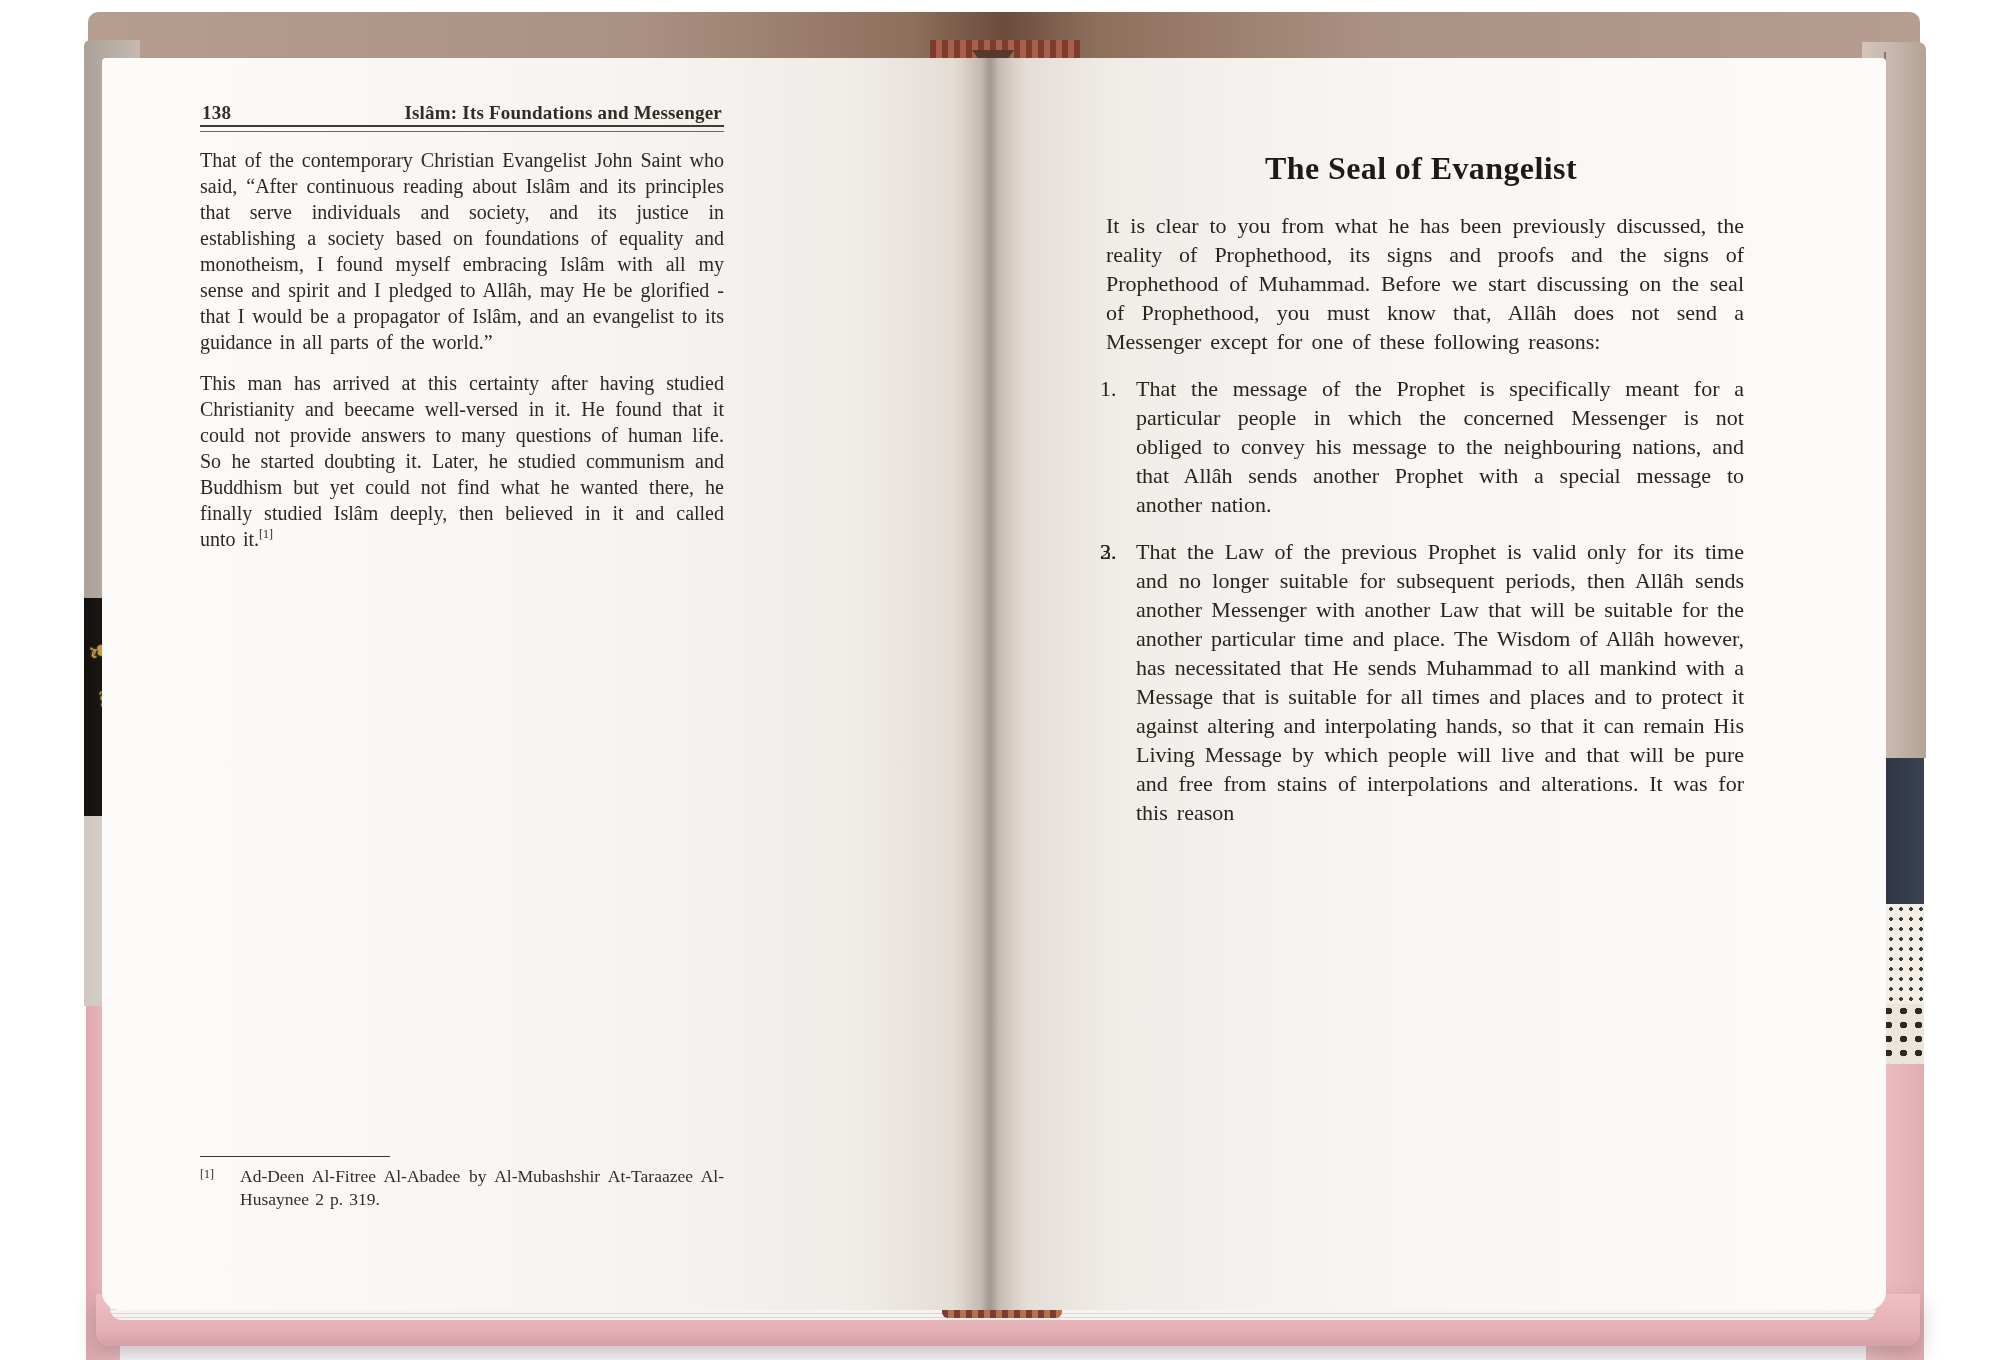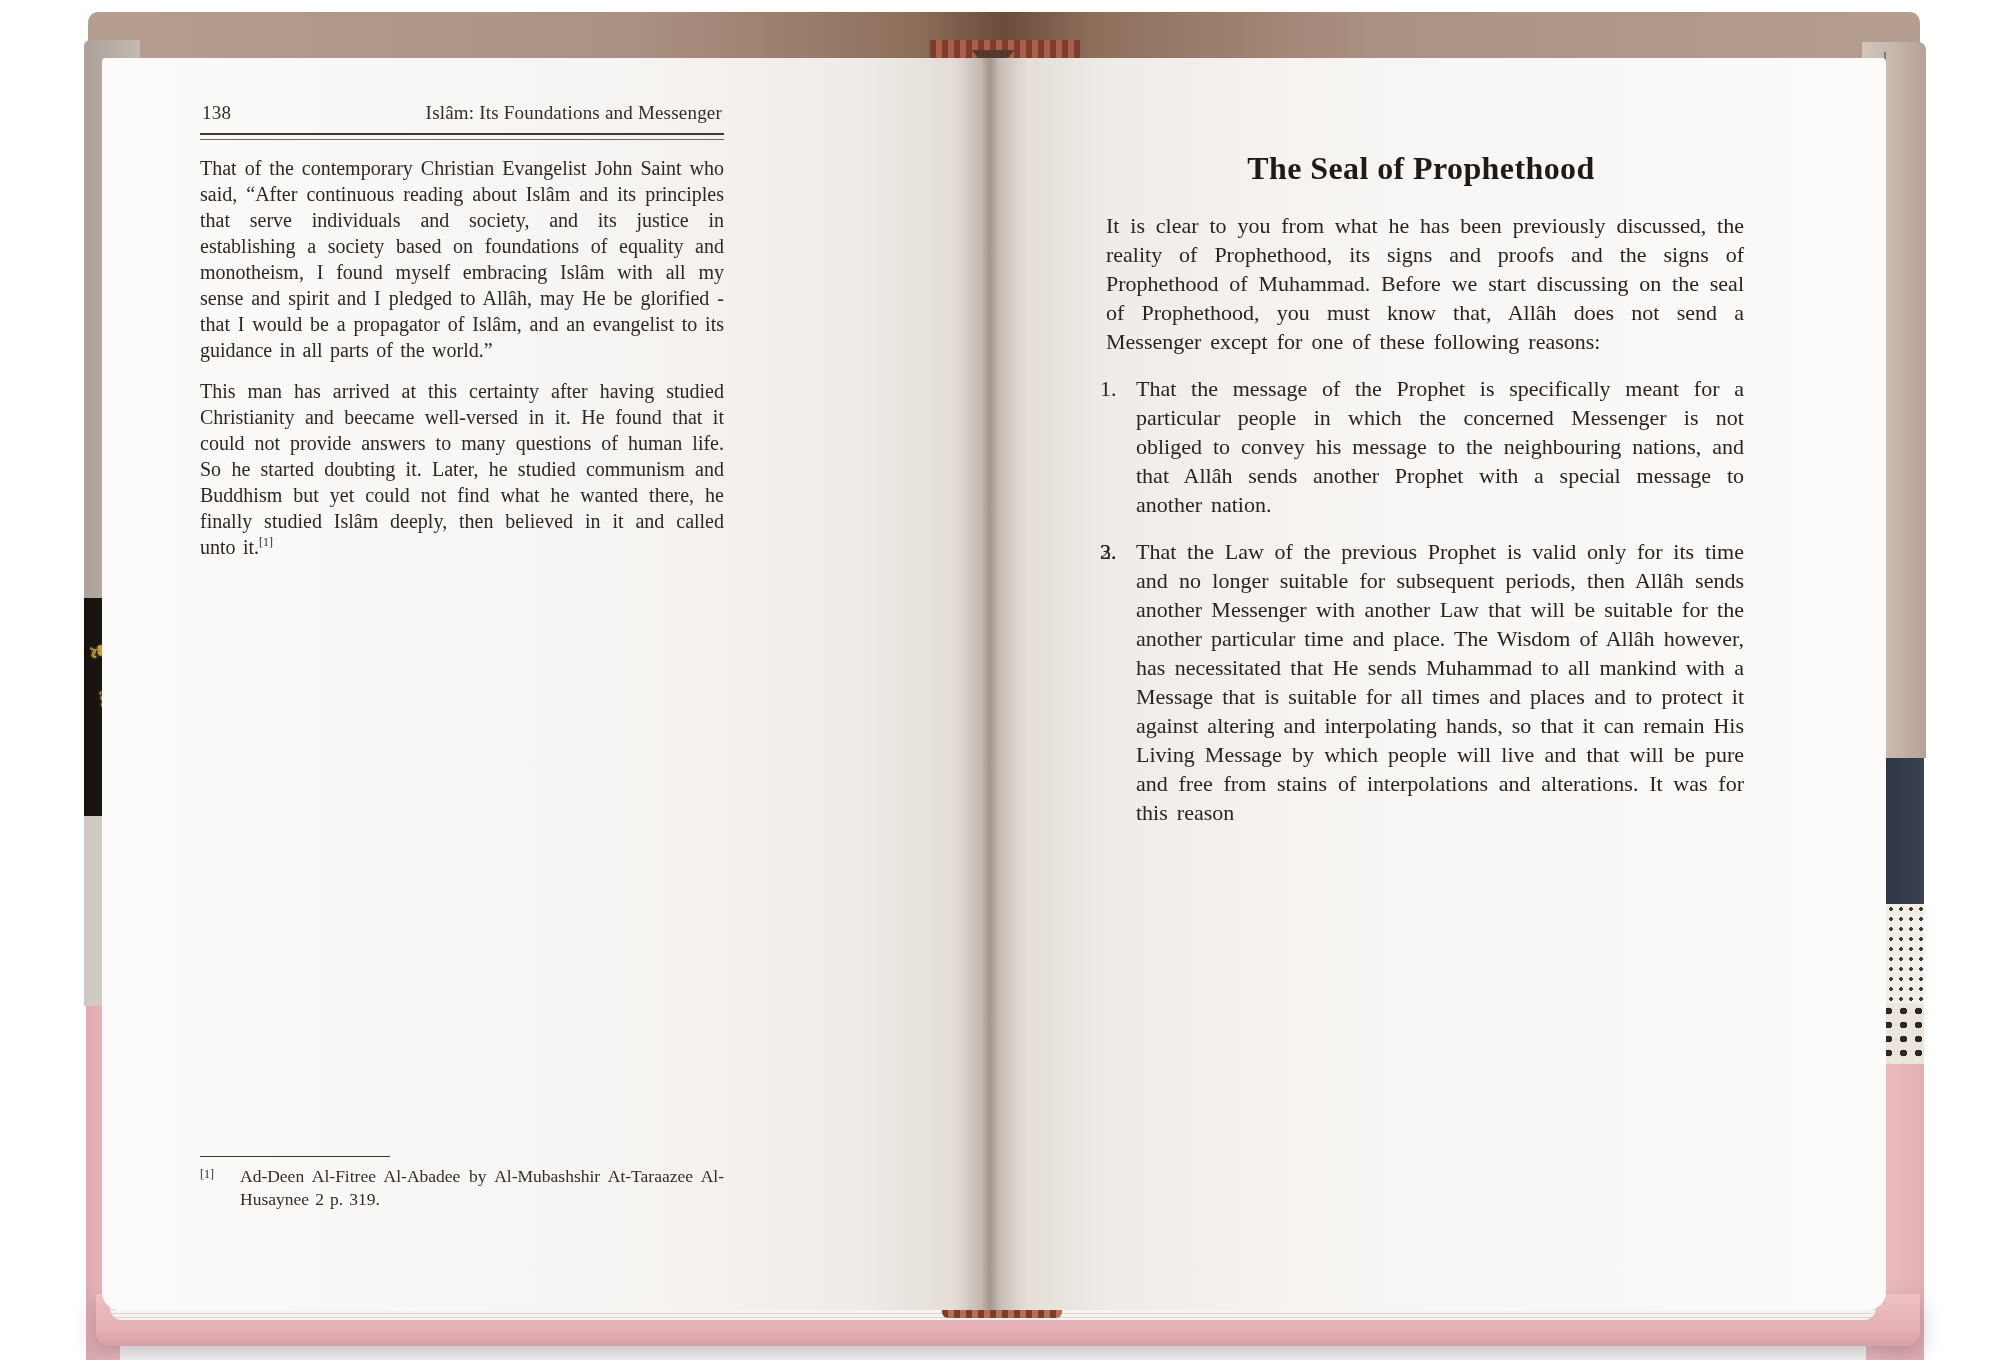--- a/index.html
+++ b/index.html
@@ -103,21 +103,21 @@
     position:absolute;left:952px;top:58px;width:76px;height:1252px;
     background:linear-gradient(90deg,rgba(0,0,0,0) 0%,rgba(110,90,80,.18) 38%,rgba(70,52,44,.34) 50%,rgba(110,90,80,.18) 62%,rgba(0,0,0,0) 100%);
   }
 
   
   .lp-content{
     position:absolute;left:98px;top:44px;width:524px;color:#2e2822;
   }
   .lp-header{
     display:flex;justify-content:space-between;align-items:flex-end;
-    font-size:19px;letter-spacing:.2px;padding:0 2px 9px 2px;color:#332d26;
+    font-size:19px;letter-spacing:.2px;padding:0 2px 1px 2px;color:#332d26;font-weight:bold;
   }
   .double-rule{height:4px;border-top:2px solid #413a31;border-bottom:1px solid #6e675d;}
   .lp-heading{
     margin-top:24px;font-size:22px;font-weight:bold;letter-spacing:.2px;
     text-decoration:underline;text-decoration-thickness:1.5px;text-underline-offset:4px;
     color:#29231d;
   }
   .lp-p{
     margin:15px 0 0 0;font-size:20px;line-height:26px;text-align:justify;
     word-spacing:.12em;color:#2e2822;
@@ -195,21 +195,21 @@
     <div class="lp-footnote">
       <div class="fn-rule"></div>
       <div class="fn-text">
         <sup class="fn-marker">[1]</sup><span class="fn-title">Ad-Deen Al-Fitree Al-Abadee</span><span> by Al-Mubashshir At-Taraazee Al-Husaynee 2 p. 319.</span>
       </div>
     </div>
   </div>
 
   <div class="page page-right">
     <div class="rp-content">
-      <div class="rp-title">The Seal of Prophethood</div>
+      <div class="rp-title">The Seal of Evangelist</div>
       <p class="rp-p">It is clear to you from what he has been previously discussed, the reality of Prophethood, its signs and proofs and the signs of Prophethood of Muhammad. Before we start discussing on the seal of Prophethood, you must know that, Allâh does not send a Messenger except for one of these following reasons:</p>
       <div class="rp-list">
         <div class="rp-li">
           <span class="num">1.</span>
           <span>That the message of the Prophet is specifically meant for a particular people in which the concerned Messenger is not obliged to convey his message to the neighbouring nations, and that Allâh sends another Prophet with a special message to another nation.</span>
         </div>
         <div class="rp-li">
           <span class="num">2.</span>
         </div>
         <div class="rp-li">

